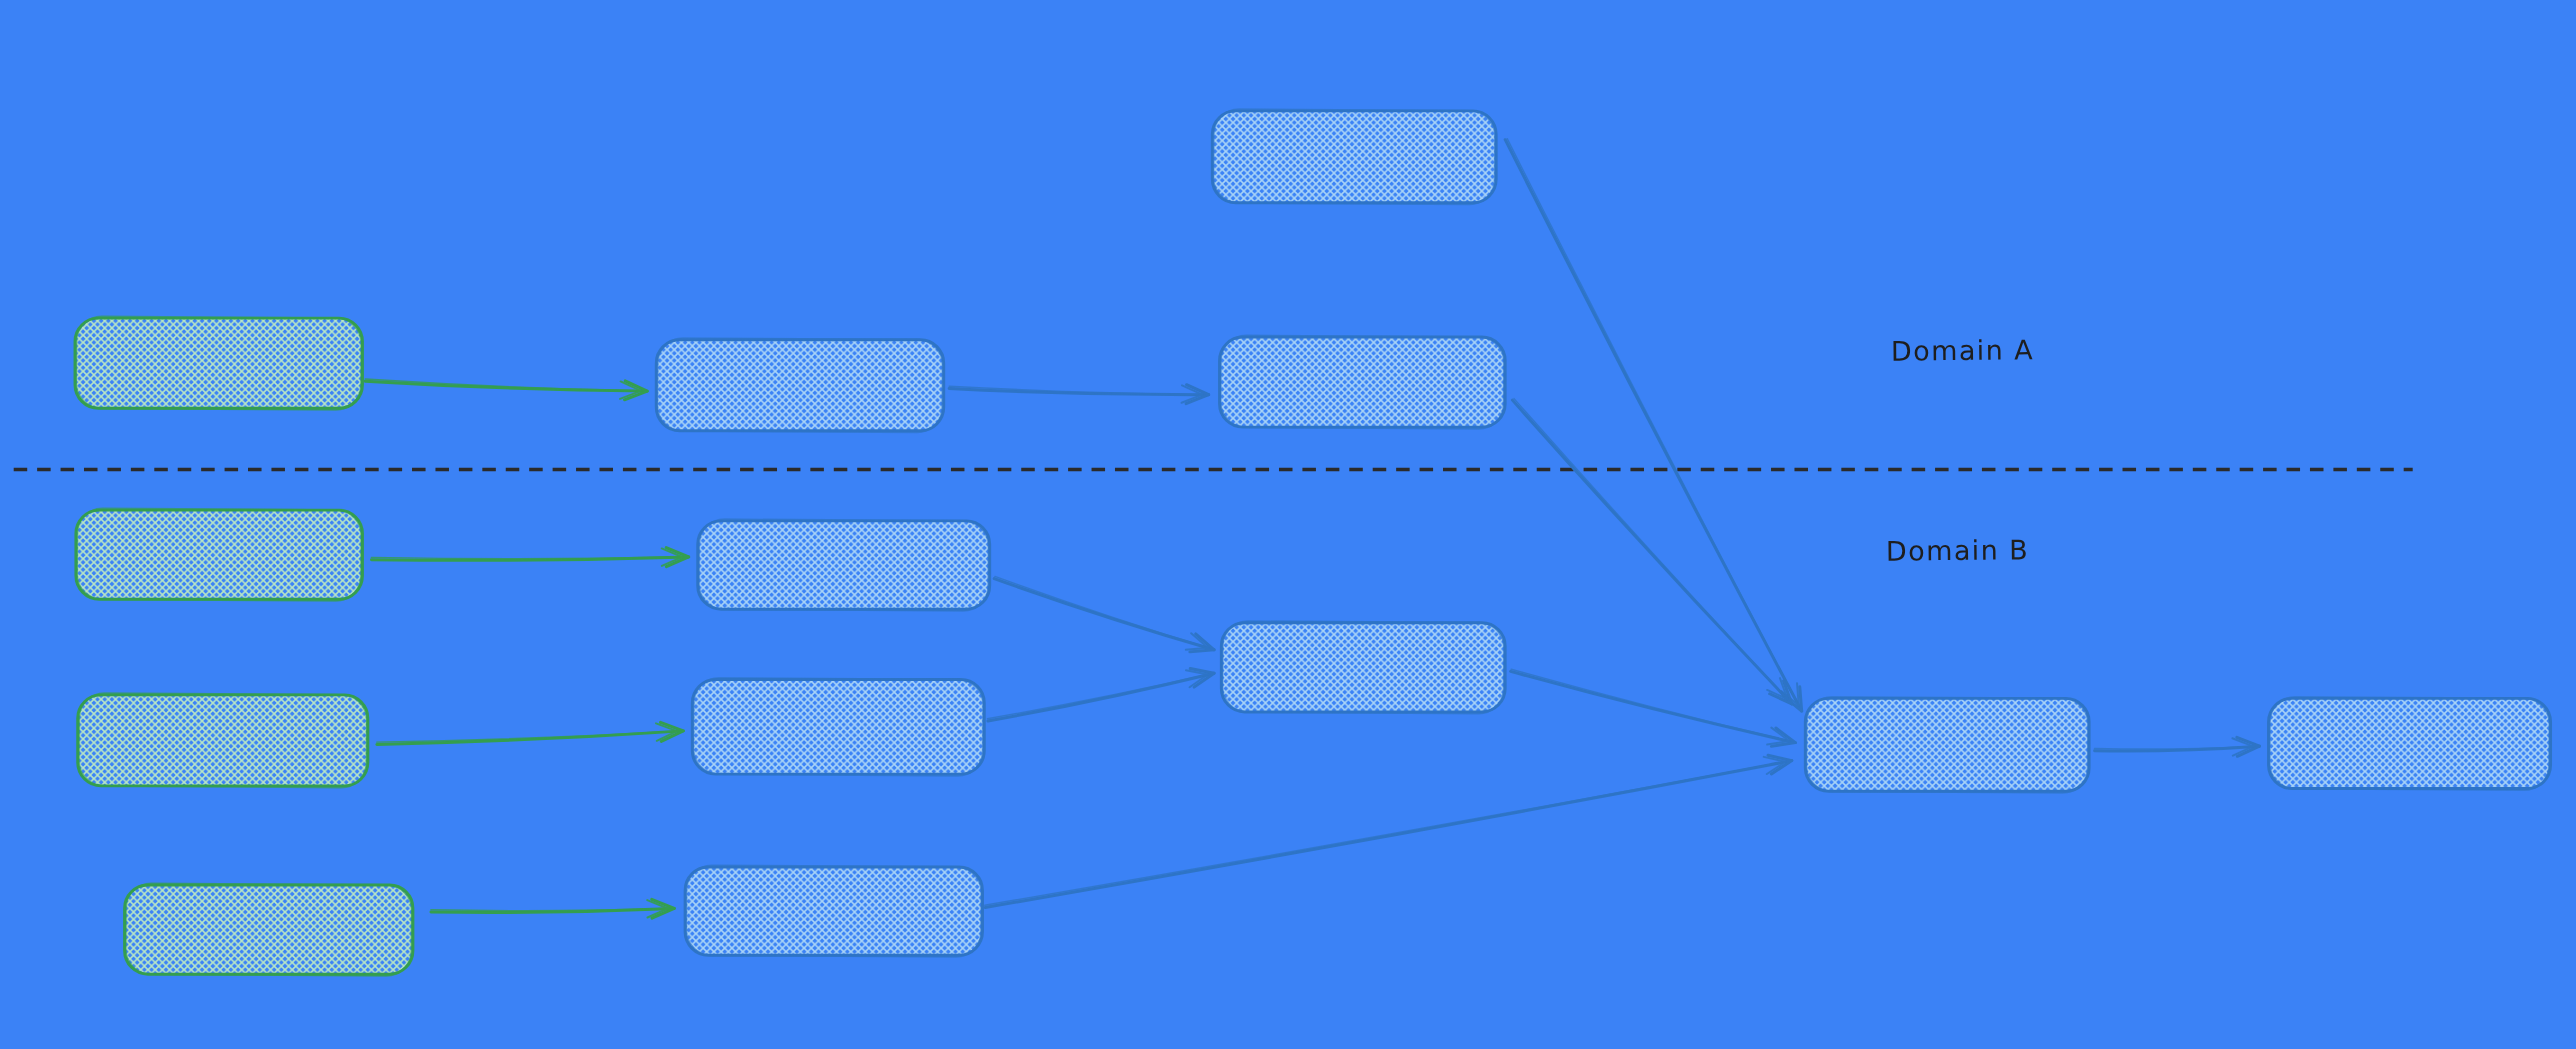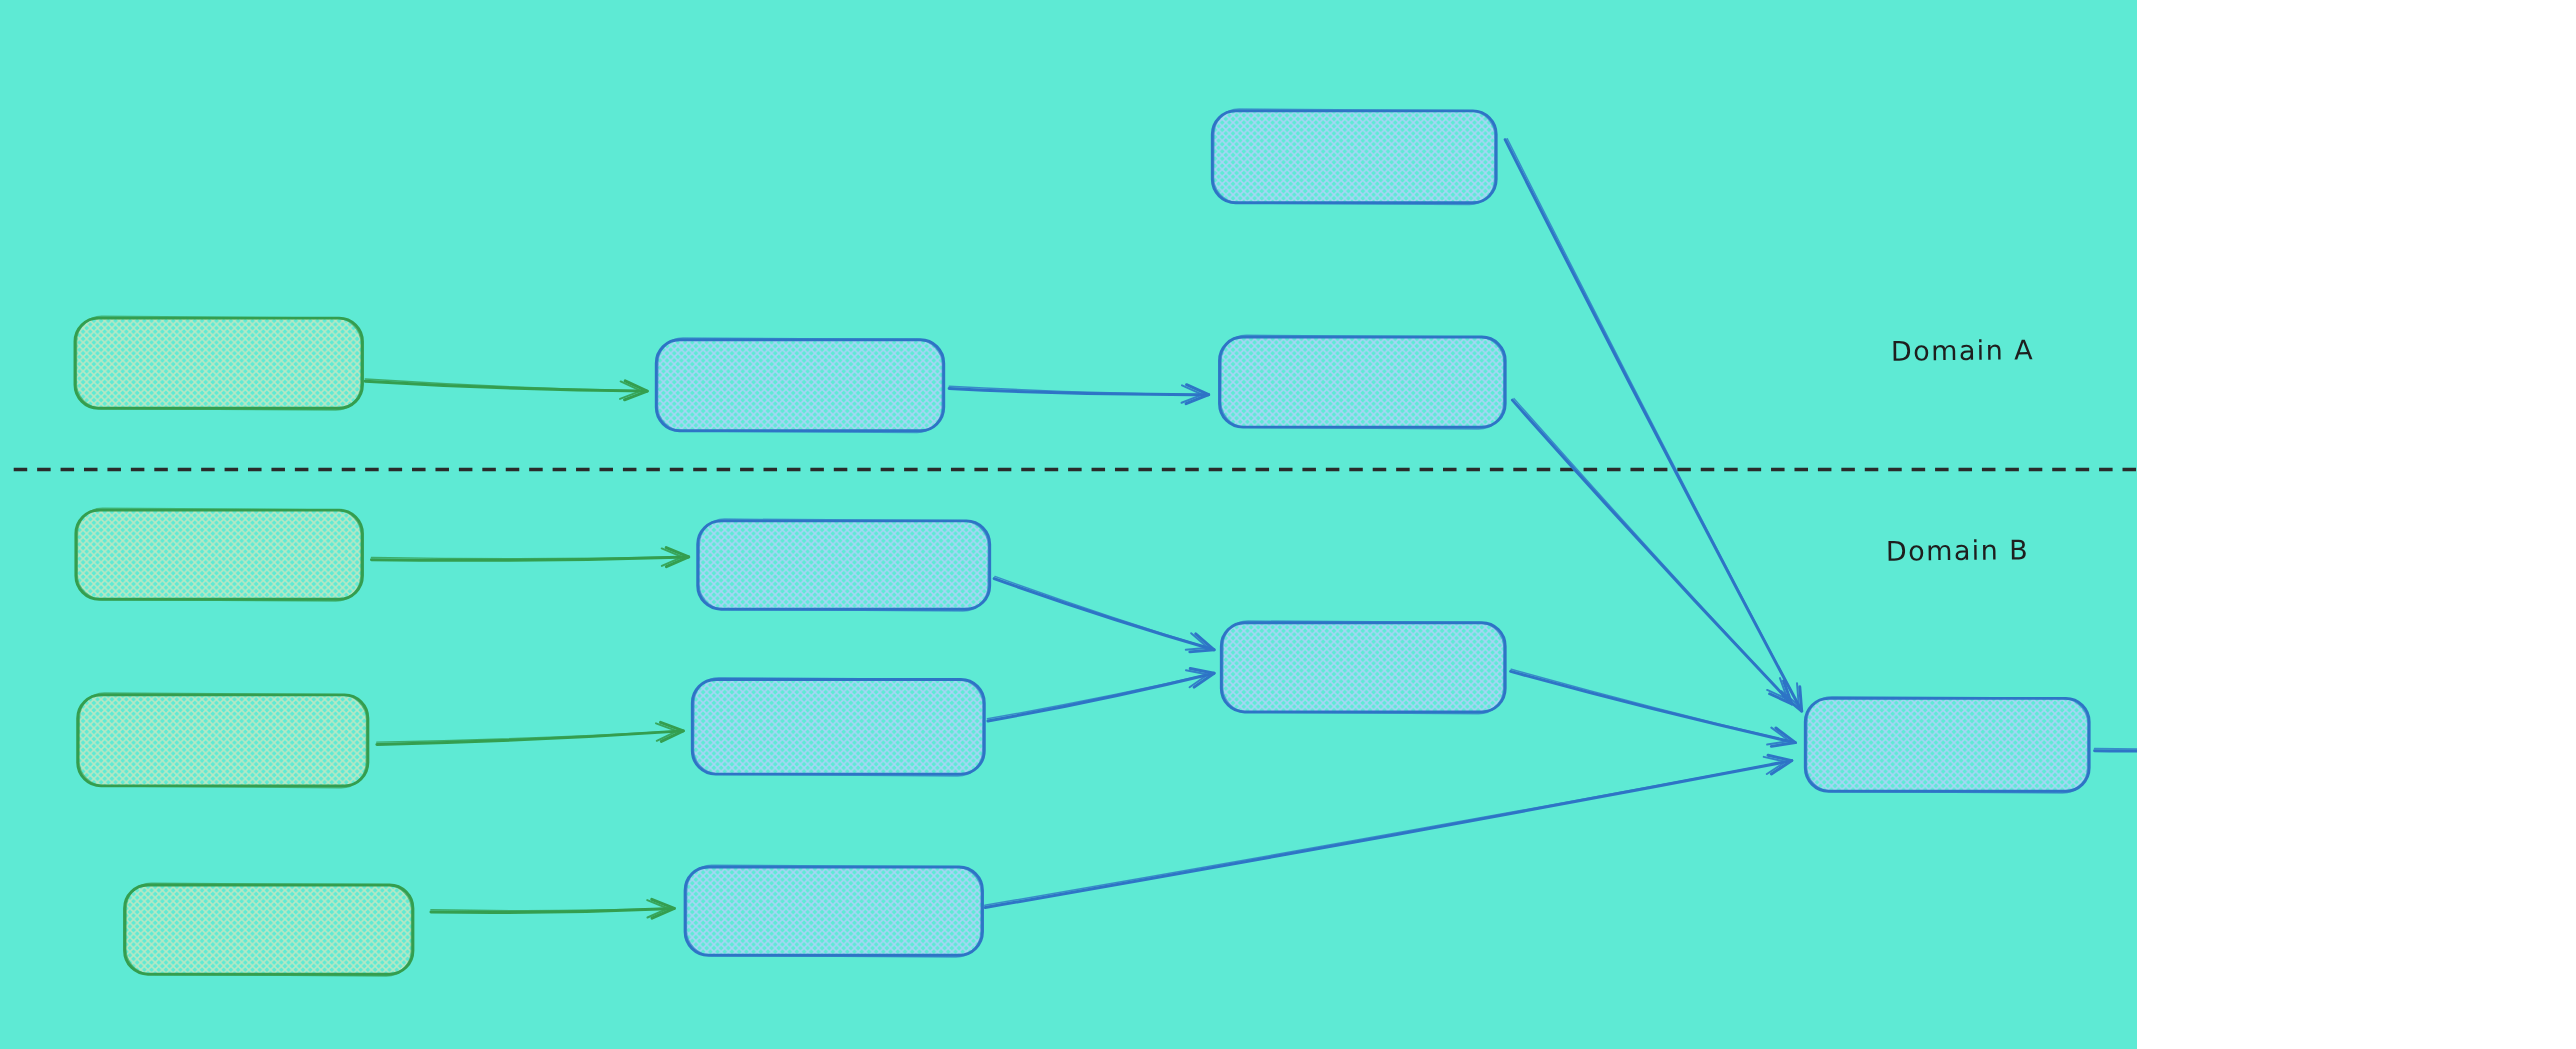--- a/index.html
+++ b/index.html
@@ -3,23 +3,23 @@
 <meta charset="utf-8">
 <style>
   html, body {
     margin: 0;
     padding: 0;
     background: #ffffff;
     font-family: "DejaVu Sans", "Liberation Sans", sans-serif;
   }
   #canvas {
     position: relative;
-    width: 2137px;
+    width: 2576px;
     height: 1049px;
-    background: #5eead4;
+    background: #3b82f6;
     overflow: hidden;
   }
   #diagram-svg {
     position: absolute;
     left: 0;
     top: 0;
   }
   .domain-label {
     position: absolute;
     color: #1e1e1e;

